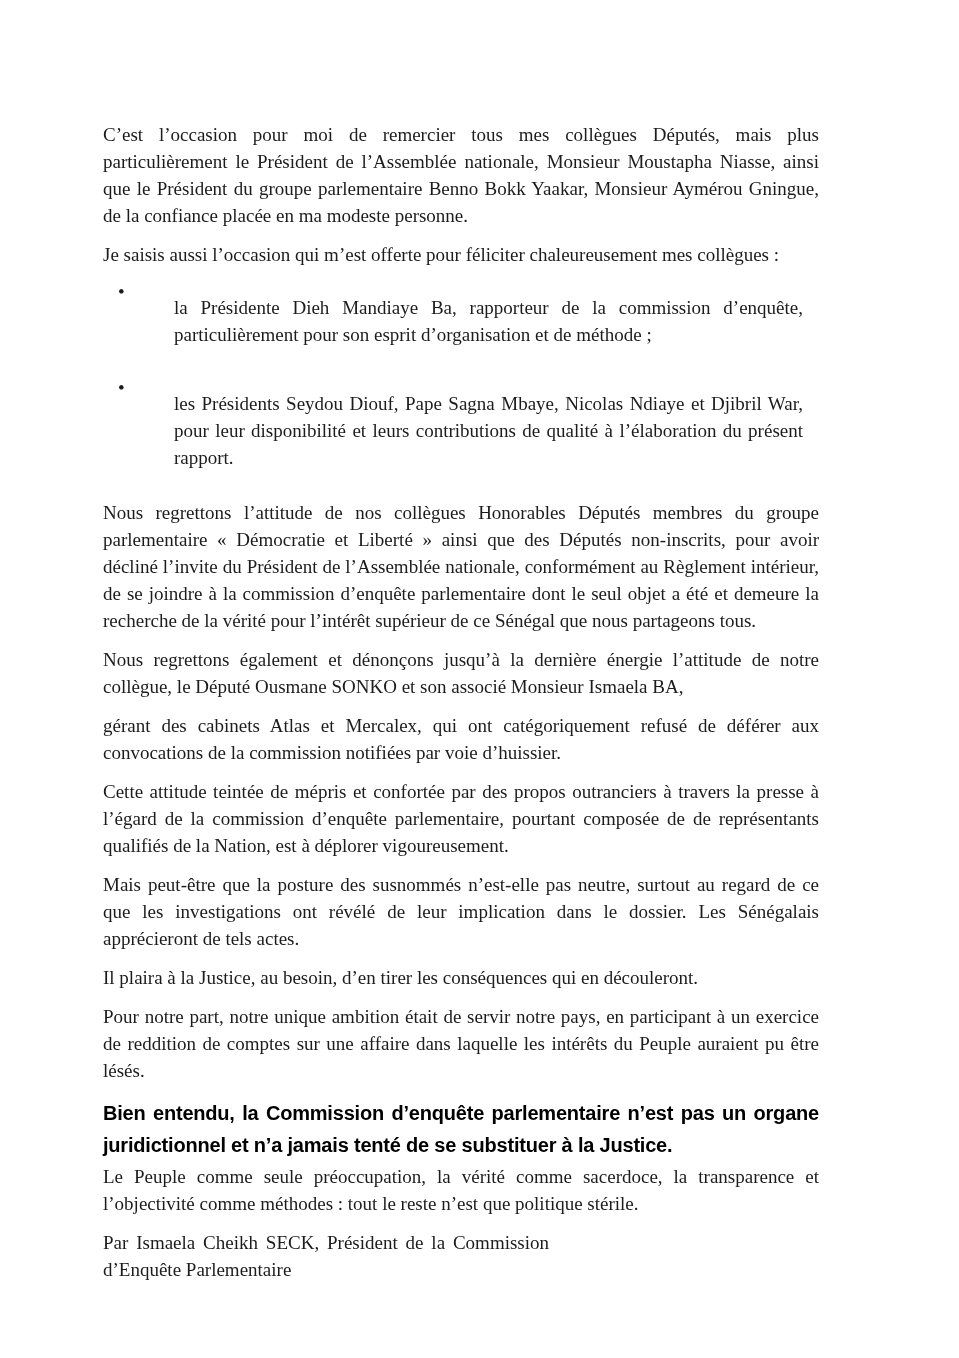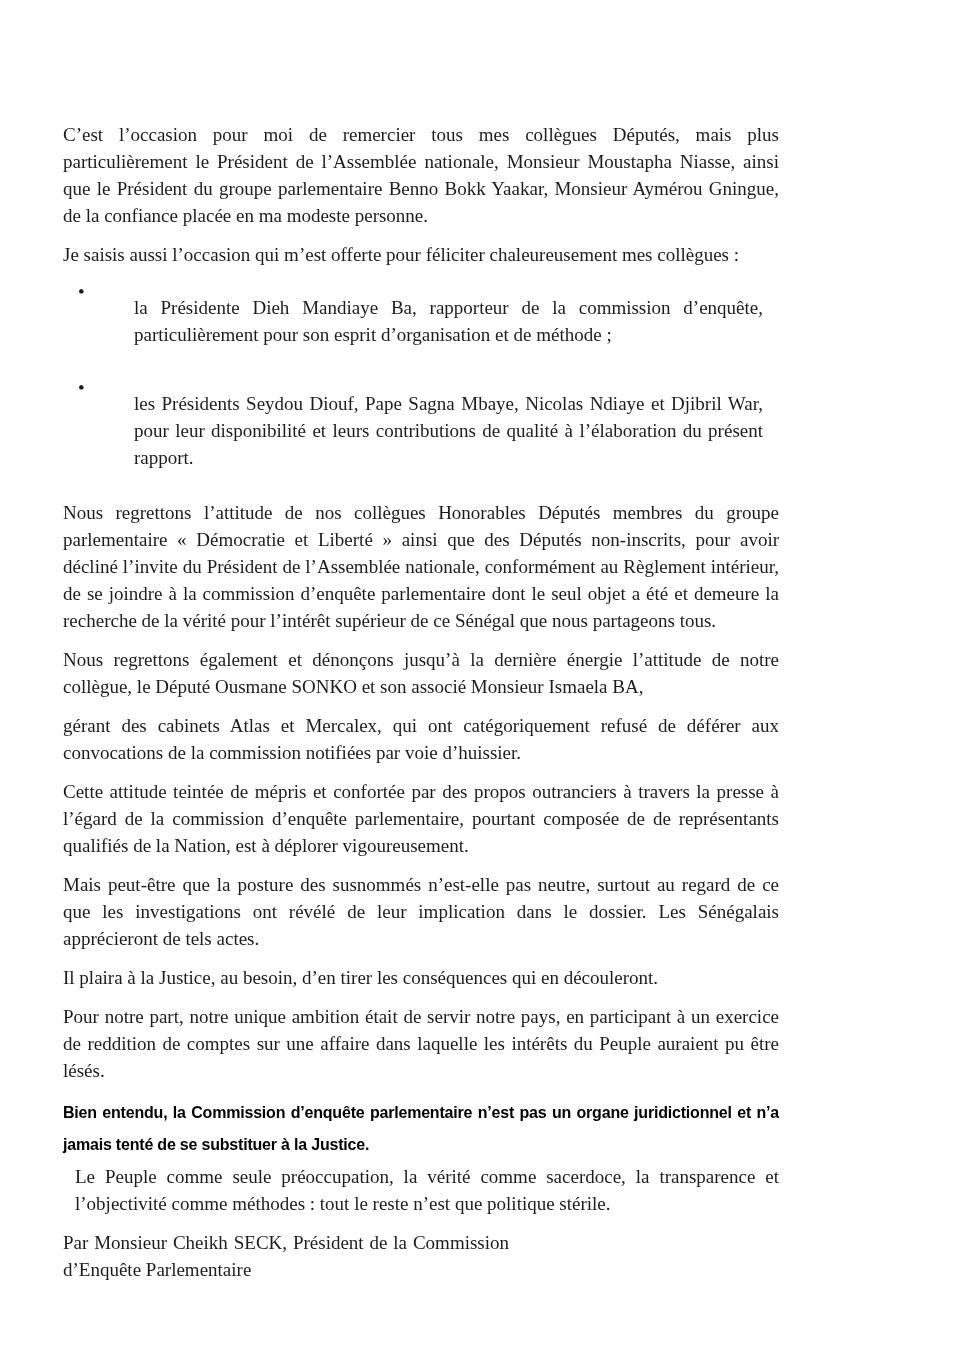--- a/index.html
+++ b/index.html
@@ -13,21 +13,21 @@
     width: 959px;
     height: 1358px;
     margin: 0 auto;
     background: #ffffff;
     color: #1c1c1c;
     font-family: "Liberation Serif", "DejaVu Serif", serif;
     font-size: 19px;
     line-height: 27px;
     overflow: hidden;
     box-sizing: border-box;
-    padding: 121px 118px 0 63px; 
+    padding: 121px 118px 0 103px; 
   }
   .content {
     width: 716px;
   }
   p.para {
     margin: 12px 0 0 0;
     text-align: justify;
     text-justify: inter-word;
   }
   p.para.first {
@@ -53,29 +53,28 @@
     text-justify: inter-word;
   }
   
   .big-gap {
     margin-top: 45px;
   }
   
   p.para.highlight {
     font-family: "Liberation Sans", "DejaVu Sans", sans-serif;
     font-weight: 700;
-    font-size: 16px;
+    font-size: 20px;
     line-height: 32px;
     color: #000000;
     letter-spacing: -0.2px;
     margin-top: 13px;
   }
   p.para.after-highlight {
     margin-top: 2px;
-    margin-left: 12px;
   }
   
   .dateline {
     margin: 26px 0 0 508px;
     text-align: left;
   }
   
   .signature {
     margin: 24px 0 0 270px;
     width: 446px;
@@ -118,16 +117,16 @@
 
     <p class="para">Il plaira à la Justice, au besoin, d’en tirer les conséquences qui en découleront.</p>
 
     <p class="para">Pour notre part, notre unique ambition était de servir notre pays, en participant à un exercice de reddition de comptes sur une affaire dans laquelle les intérêts du Peuple auraient pu être lésés.</p>
 
     <p class="para highlight">Bien entendu, la Commission d’enquête parlementaire n’est pas un organe juridictionnel et n’a jamais tenté de se substituer à la Justice.</p>
 
     <p class="para after-highlight">Le Peuple comme seule préoccupation, la vérité comme sacerdoce, la transparence et l’objectivité comme méthodes : tout le reste n’est que politique stérile.</p>
 
 
-    <p class="para signature"><span>Par Monsieur </span><span class="sig-name">Cheikh SECK</span><span>, Président de la Commission d’Enquête Parlementaire</span></p>
+    <p class="para signature"><span>Par Ismaela </span><span class="sig-name">Cheikh SECK</span><span>, Président de la Commission d’Enquête Parlementaire</span></p>
 
   </div>
 </div>
 
 </body></html>

